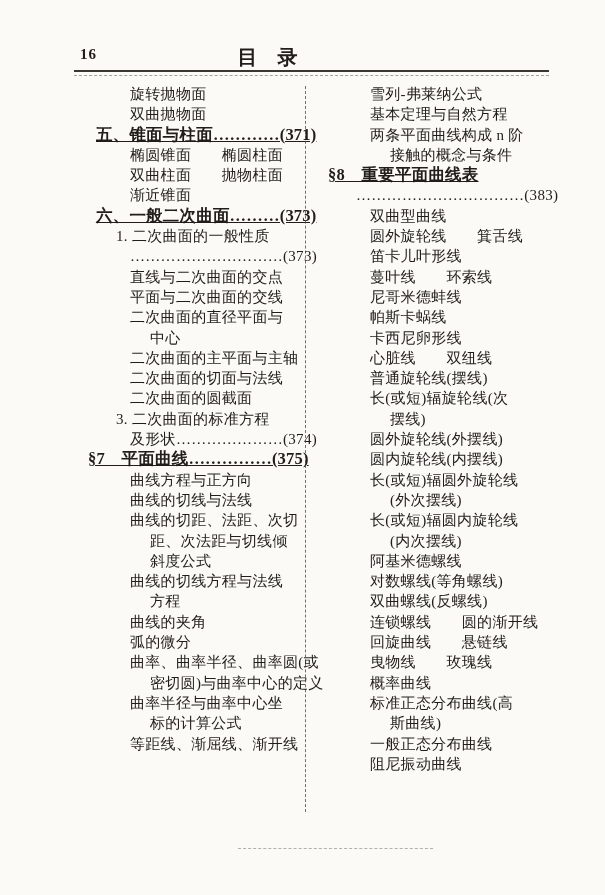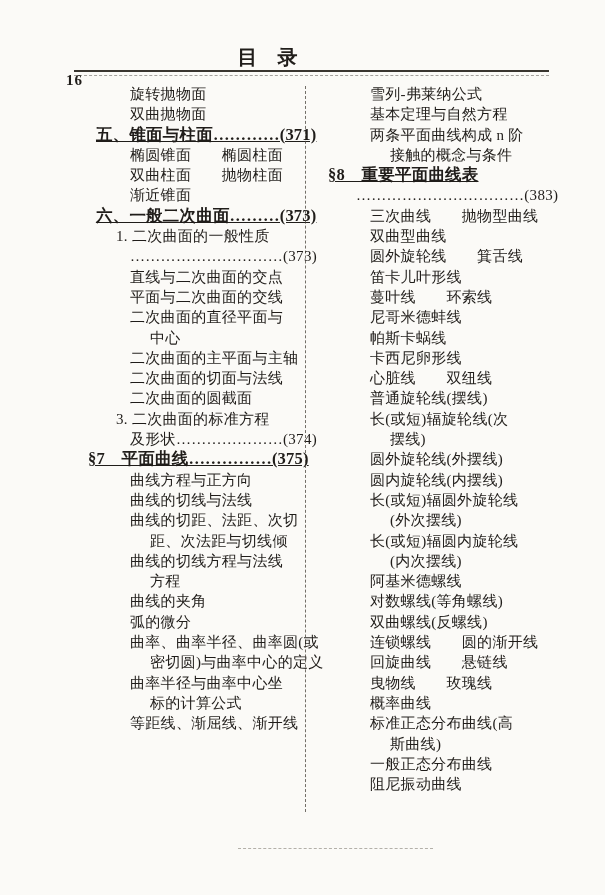--- a/index.html
+++ b/index.html
@@ -14,22 +14,22 @@
   .page{
     position:relative;
     width:605px;height:895px;
     margin:0 auto;
     background:var(--paper);
     color:var(--ink);
     overflow:hidden;
   }
   
   .page-number{
-    position:absolute;top:46px;left:66px;
-    font-size:15px;font-weight:bold;letter-spacing:1px;margin-top:26px;
+    position:absolute;top:46px;left:80px;
+    font-size:15px;font-weight:bold;letter-spacing:1px;
   }
   .page-title{
     position:absolute;top:44px;left:0;right:70px;
     text-align:center;
     font-size:20px;font-weight:bold;
   }
   .header-rule{
     position:absolute;top:70px;left:74px;right:56px;height:3px;
     border-top:2px solid #39352f;
     border-bottom:1px dashed rgba(60,55,48,.45);
@@ -105,38 +105,38 @@
         <div class="line ind3">二次曲面的主平面与主轴</div>
         <div class="line ind3">二次曲面的切面与法线</div>
         <div class="line ind3">二次曲面的圆截面</div>
         <div class="line ind2">3. 二次曲面的标准方程</div>
         <div class="line ind3">及形状…………………(374)</div>
         <div class="line ind0 bold">§7　平面曲线……………(375)</div>
         <div class="line ind3">曲线方程与正方向</div>
         <div class="line ind3">曲线的切线与法线</div>
         <div class="line ind3">曲线的切距、法距、次切</div>
         <div class="line ind4">距、次法距与切线倾</div>
+        <div class="line ind4">斜度公式</div>
         <div class="line ind3">曲线的切线方程与法线</div>
         <div class="line ind4">方程</div>
         <div class="line ind3">曲线的夹角</div>
         <div class="line ind3">弧的微分</div>
         <div class="line ind3">曲率、曲率半径、曲率圆(或</div>
         <div class="line ind4">密切圆)与曲率中心的定义</div>
         <div class="line ind3">曲率半径与曲率中心坐</div>
         <div class="line ind4">标的计算公式</div>
         <div class="line ind3">等距线、渐屈线、渐开线</div>
       </div>
     <div class="col col-right" id="right-col">
         <div class="line ind3">雪列-弗莱纳公式</div>
         <div class="line ind3">基本定理与自然方程</div>
         <div class="line ind3">两条平面曲线构成 n 阶</div>
         <div class="line ind4">接触的概念与条件</div>
         <div class="line ind0 bold">§8　重要平面曲线表</div>
         <div class="line ind2">……………………………(383)</div>
-        <div class="line ind3">三次曲线　　抛物型曲线</div>
         <div class="line ind3">双曲型曲线</div>
         <div class="line ind3">圆外旋轮线　　箕舌线</div>
         <div class="line ind3">笛卡儿叶形线</div>
         <div class="line ind3">蔓叶线　　环索线</div>
         <div class="line ind3">尼哥米德蚌线</div>
         <div class="line ind3">帕斯卡蜗线</div>
         <div class="line ind3">卡西尼卵形线</div>
         <div class="line ind3">心脏线　　双纽线</div>
         <div class="line ind3">普通旋轮线(摆线)</div>
         <div class="line ind3">长(或短)辐旋轮线(次</div>

